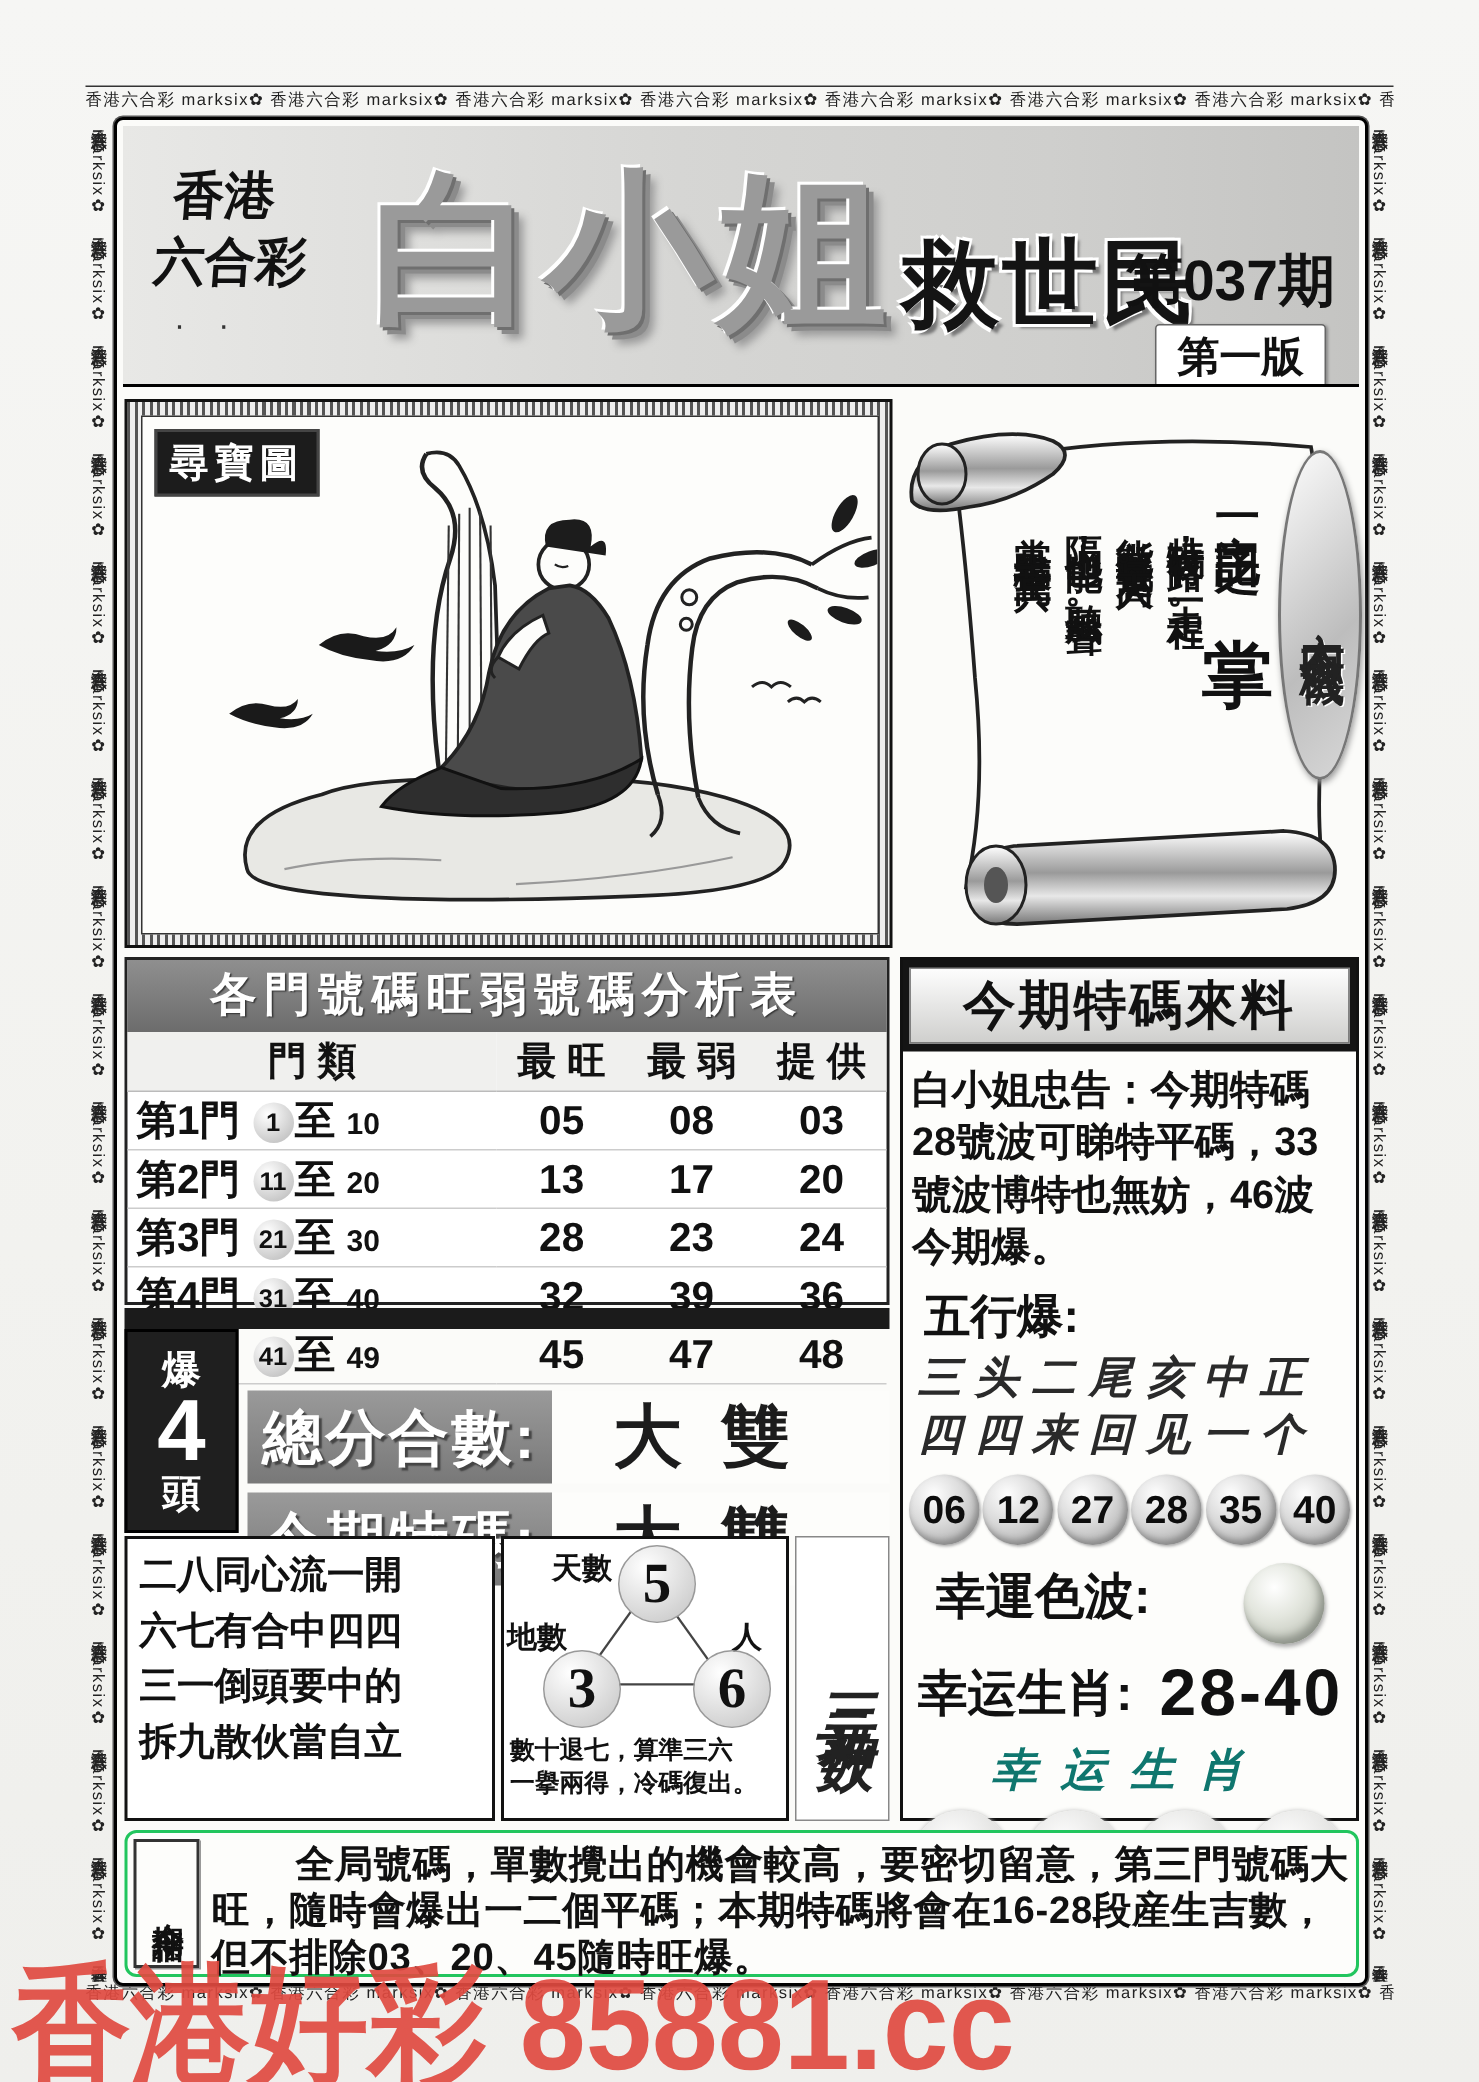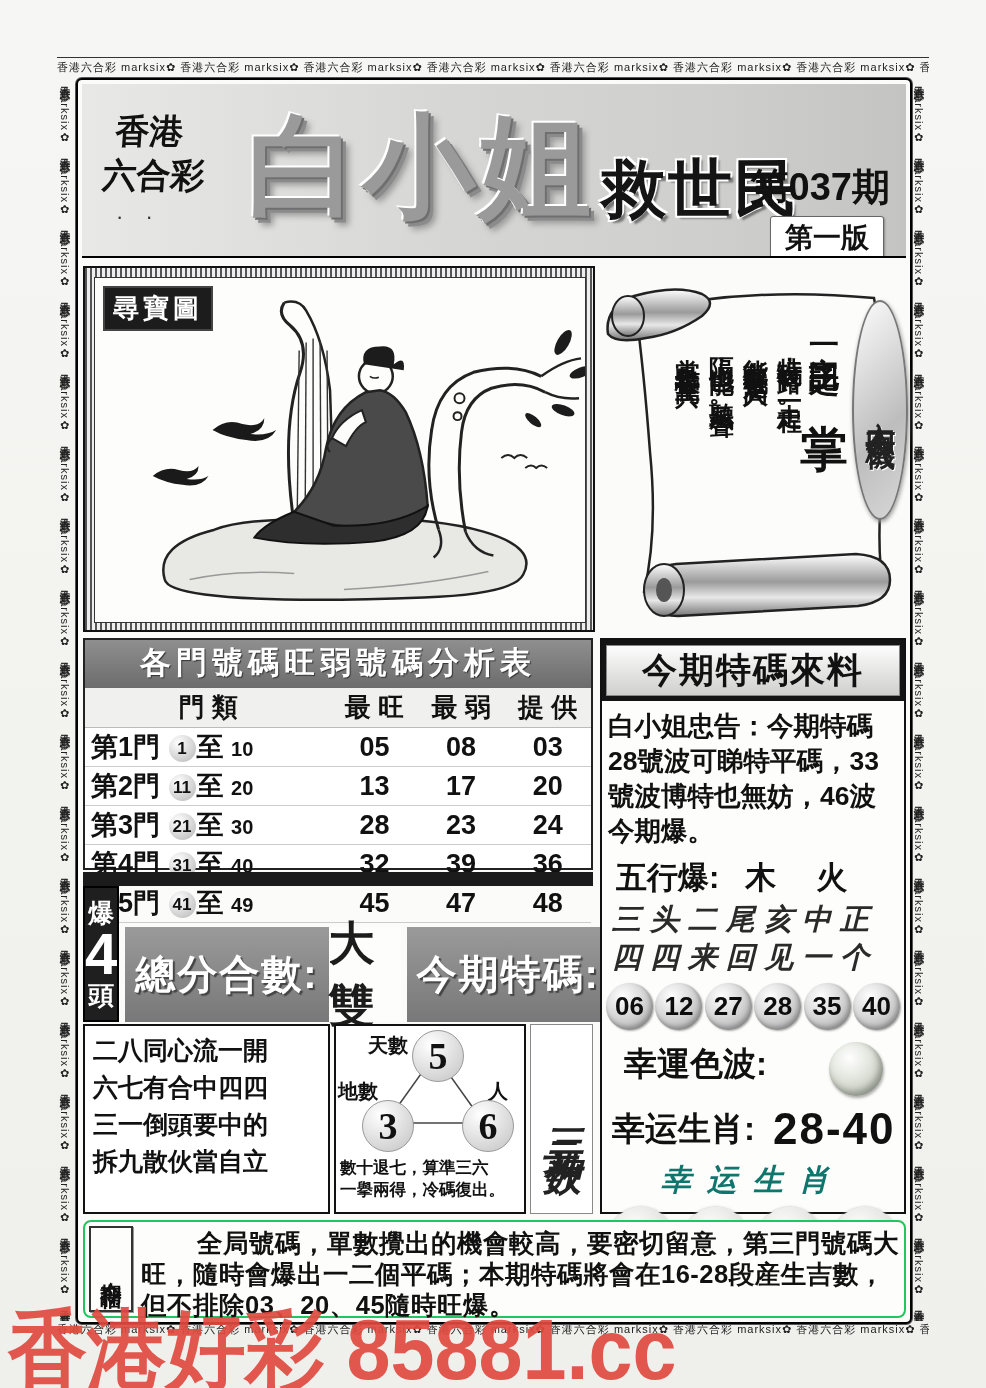--- a/index.html
+++ b/index.html
@@ -72,21 +72,21 @@
      border-radius:50%;background:radial-gradient(circle at 35% 30%,#fff,#b5b5b5);
      font-size:17px;font-weight:900;vertical-align:middle;margin:0 1px;}
   .small-to{font-size:20px;font-weight:700;}
   
   .burst-bar{position:absolute;left:5px;top:792px;width:510px;height:14px;background:#1b1b1b;}
   .burst{position:absolute;left:5px;top:806px;width:510px;height:136px;display:flex;}
   .burst-left{width:76px;background:#1f1f1f;color:#fff;display:flex;flex-direction:column;
      align-items:center;justify-content:center;border:2px solid #000;box-sizing:border-box;}
   .burst-left .c{font-size:26px;font-weight:900;line-height:1;}
   .burst-left .n{font-size:58px;font-weight:900;line-height:.95;}
-  .burst-right{flex:1;display:flex;flex-direction:row;gap:6px;padding-left:6px;margin-top:41px;}
+  .burst-right{flex:1;display:flex;flex-direction:column;gap:6px;padding-left:6px;margin-top:41px;}
   .burst-row{flex:1;display:flex;align-items:stretch;}
   .burst-label{background:linear-gradient(180deg,#9a9a9a,#787878);color:#fff;font-size:40px;
      font-weight:900;display:flex;align-items:center;padding:0 10px;letter-spacing:2px;
      text-shadow:2px 2px 1px #444;white-space:nowrap;}
   .burst-value{flex:1;background:#fdfdfb;display:flex;align-items:center;justify-content:center;
      font-size:46px;font-weight:900;letter-spacing:26px;color:#1c1c1c;}
   
   .poem-box{position:absolute;left:5px;top:944px;width:247px;height:190px;border:2px solid #111;
      background:#fff;box-sizing:border-box;}
   .poem-title{font-size:36px;font-weight:900;text-align:center;letter-spacing:3px;padding:2px 0;
@@ -365,21 +365,20 @@
     <span>三元神数</span>
   </div>
 
   <div class="special">
     <div class="special-head">
       <div class="special-head-inner">今期特碼來料</div>
     </div>
     <div class="advice">白小姐忠告：今期特碼28號波可睇特平碼，33號波博特也無妨，46波今期爆。</div>
     <div class="wuxing">
       <span class="lbl">五行爆:</span>
-      <span class="val">木火</span>
     </div>
     <div class="hand">三头二尾亥中正</div>
     <div class="hand">四四来回见一个</div>
     <div class="balls-row">
       <div class="lotto-ball">06</div>
       <div class="lotto-ball">12</div>
       <div class="lotto-ball">27</div>
       <div class="lotto-ball">28</div>
       <div class="lotto-ball">35</div>
       <div class="lotto-ball">40</div>

